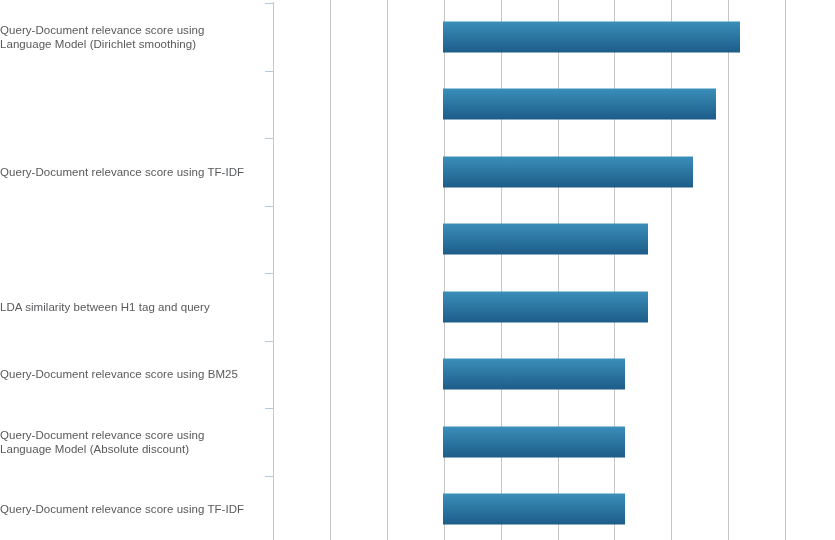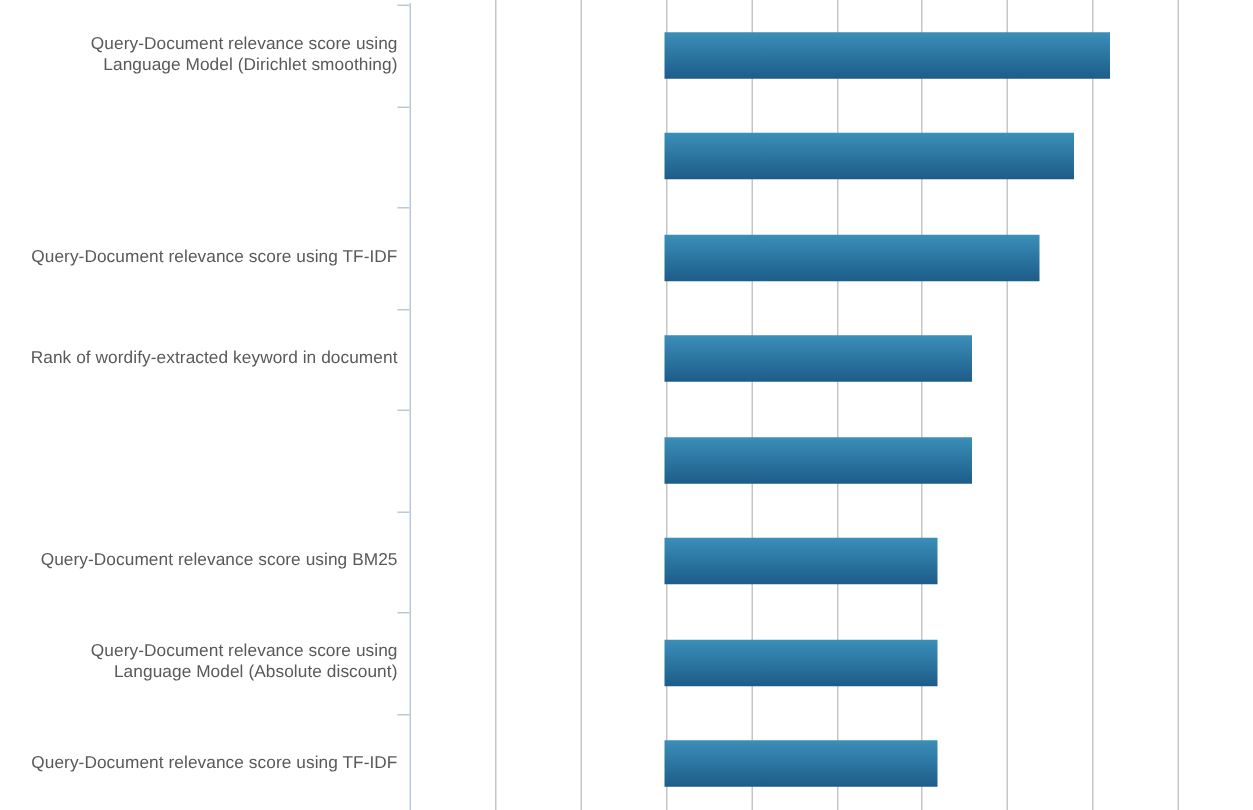--- a/index.html
+++ b/index.html
@@ -22,21 +22,21 @@
     position: absolute;
     left: 0;
     top: 0;
     width: 265px;
     height: 540px;
   }
   .cat-label {
     position: absolute;
     right: 0;
     width: 265px;
-    text-align: right;
+    text-align: left;
     font-size: 11.5px;
     line-height: 14.5px;
     color: #58595b;
     white-space: pre-line;
     transform: translateY(-50%);
     letter-spacing: 0.05px;
   }
   
   #axis-line {
     position: absolute;
@@ -73,21 +73,21 @@
 </style>
 </head>
 <body>
 
 <div id="chart-root">
 
   <div id="label-column">
       <div class="cat-label" style="top: 36.75px;">Query-Document relevance score using
 Language Model (Dirichlet smoothing)</div>
       <div class="cat-label" style="top: 171.75px;">Query-Document relevance score using TF-IDF</div>
-      <div class="cat-label" style="top: 239.25px;">Rank of wordify-extracted keyword in document</div>
+      <div class="cat-label" style="top: 306.75px;">LDA similarity between H1 tag and query</div>
       <div class="cat-label" style="top: 374.25px; padding-left: 40px;">Query-Document relevance score using BM25</div>
       <div class="cat-label" style="top: 441.75px;">Query-Document relevance score using
 Language Model (Absolute discount)</div>
       <div class="cat-label" style="top: 509.25px;">Query-Document relevance score using TF-IDF</div>
     </div>
 
   <div id="axis-line" style="left: 273px;"></div>
   <div id="axis-ticks">
       <div class="axis-tick" style="left: 265px; top: 3px;"></div>
       <div class="axis-tick" style="left: 265px; top: 71px;"></div>

